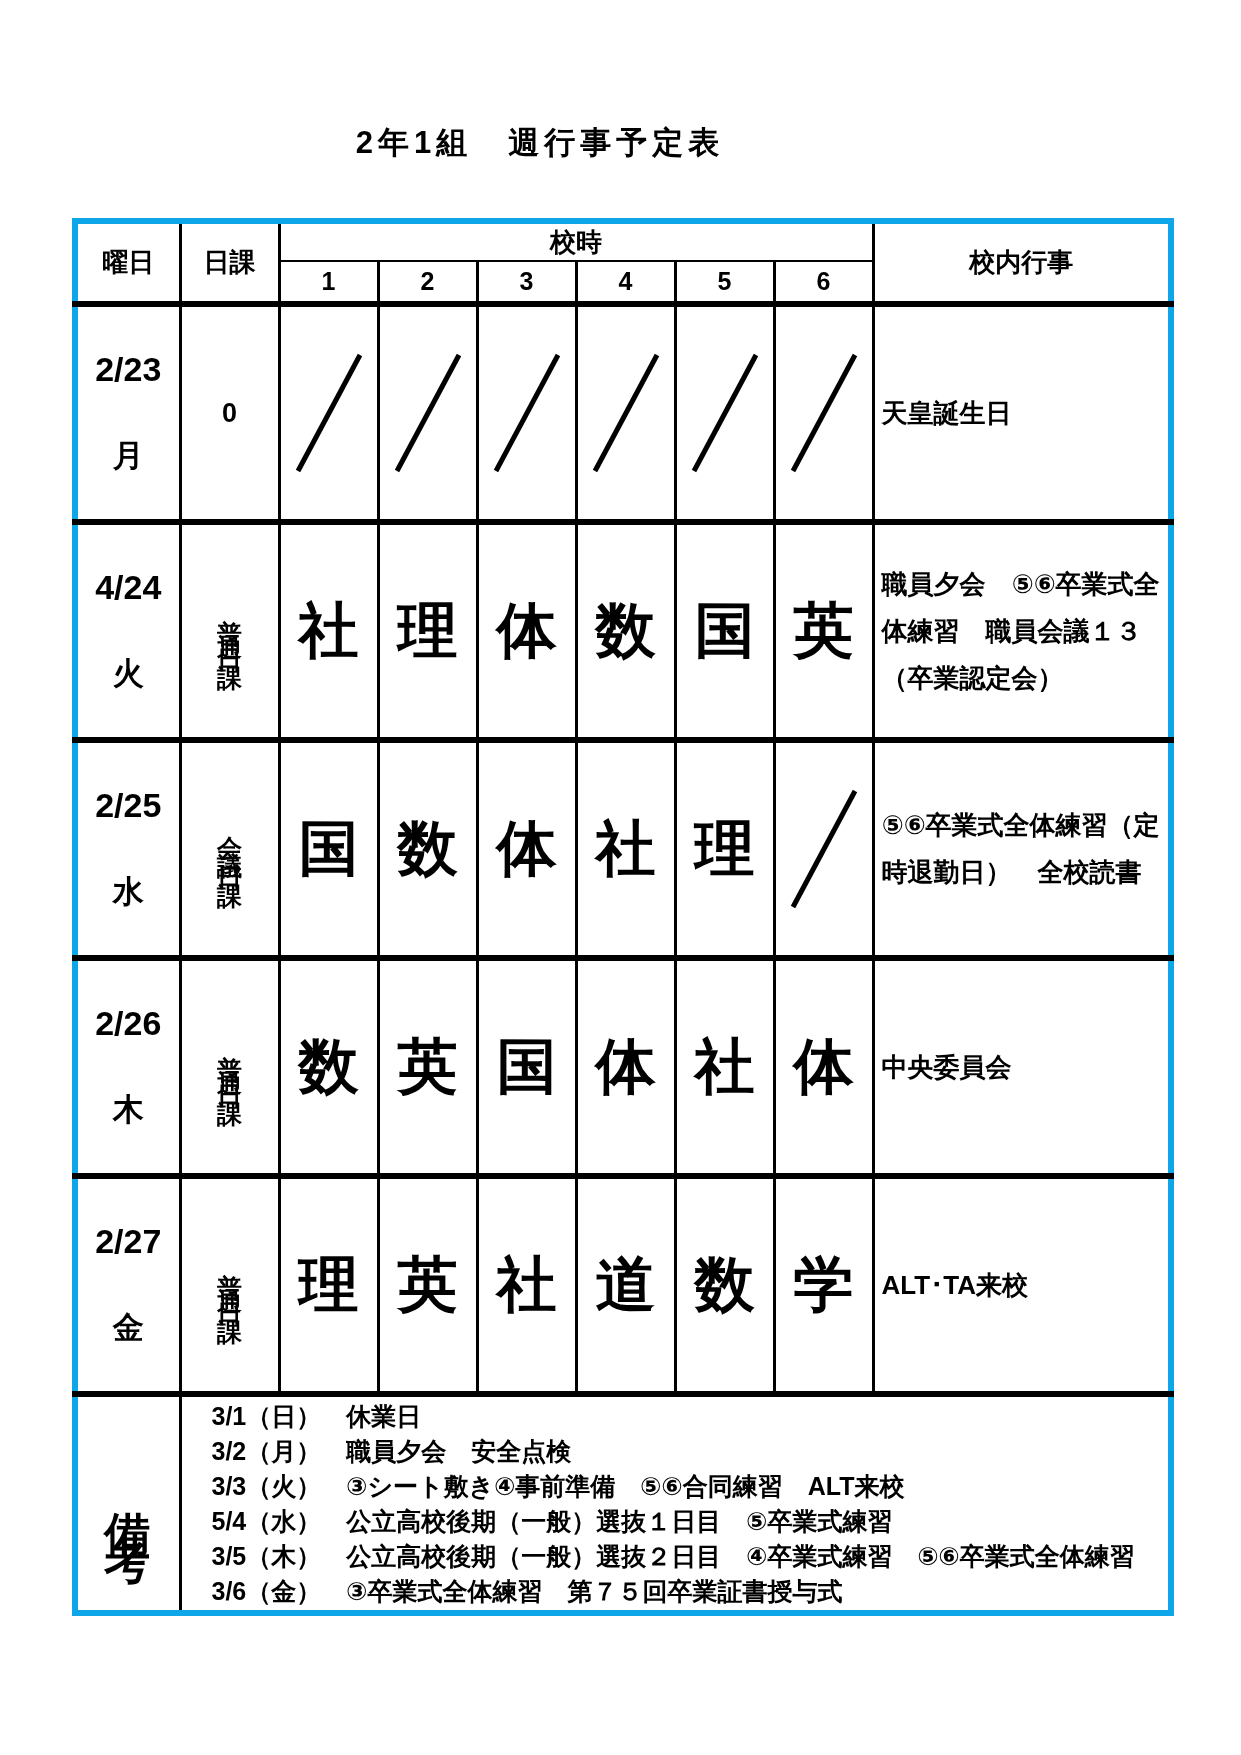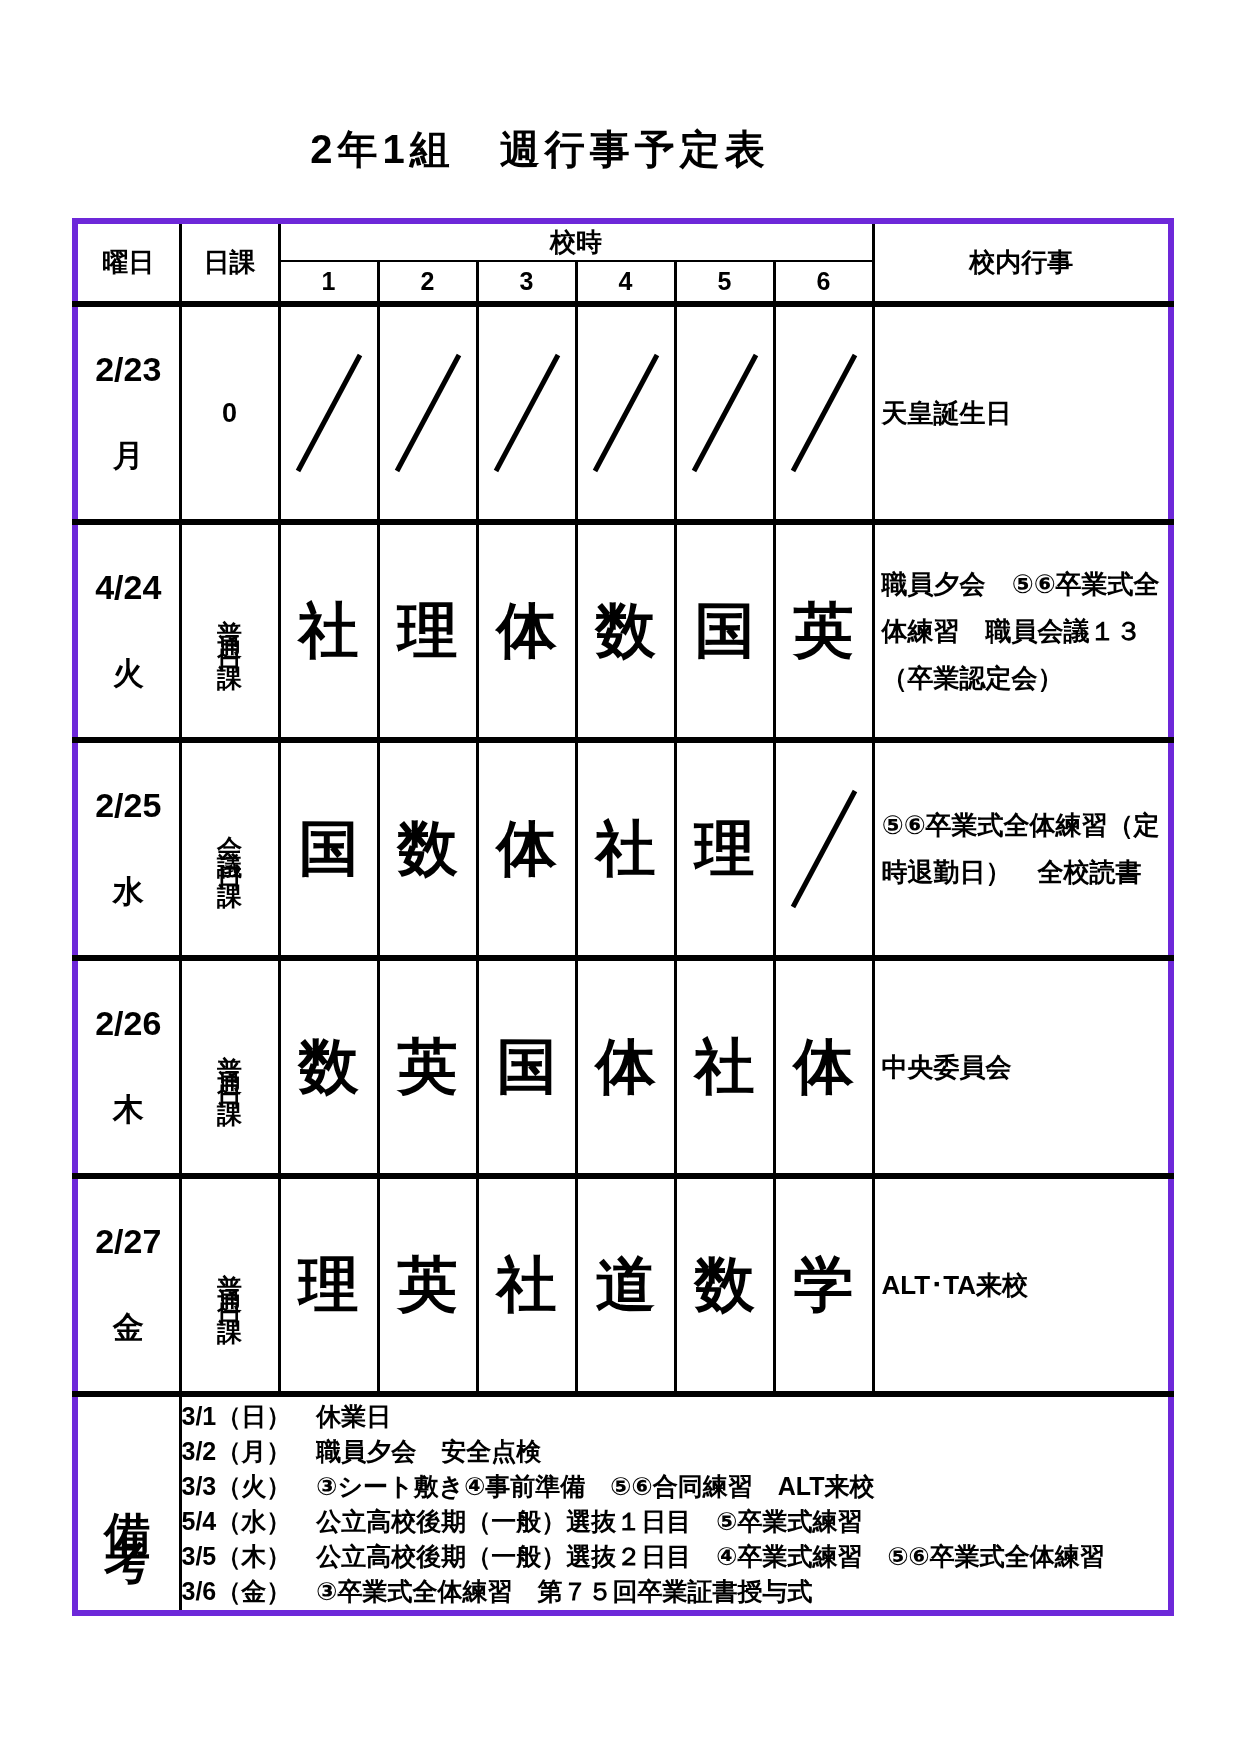--- a/index.html
+++ b/index.html
@@ -9,31 +9,31 @@
     position: relative;
     font-family: "Liberation Sans", "DejaVu Sans", sans-serif;
     font-weight: 700;
     color: #000;
   }
   .title {
     position: absolute;
     top: 122px; left: 0; width: 1080px;
     margin: 0;
     text-align: center;
-    font-size: 40px;
+    font-size: 31px;
     letter-spacing: 5px;
     white-space: pre;
   }
   table.schedule {
     position: absolute;
     top: 218px; left: 72px;
     width: 1096px;
     border-collapse: collapse;
     table-layout: fixed;
-    border: 6px solid #6d28d9;
+    border: 6px solid #0ea5e9;
   }
   th, td {
     border-left: 3px solid #000;
     border-right: 3px solid #000;
     border-top: 2px solid #000;
     border-bottom: 2px solid #000;
     padding: 0;
     vertical-align: middle;
     overflow: visible;
   }
@@ -65,21 +65,21 @@
 
   .event-cell {
     font-size: 26px;
     line-height: 47px;
     text-align: left;
     padding: 4px 7px;
   }
 
   .remarks-label-cell { text-align: center; }
   .remarks-label-cell .v-text { font-size: 46px; letter-spacing: 0.55em; }
-  .remarks-cell { vertical-align: middle; }
+  .remarks-cell { padding-left: 30px; vertical-align: middle; }
   .remark-line {
     font-size: 25px;
     line-height: 35px;
     white-space: pre;
   }
 </style>
 </head>
 <body>
 
 <h1 class="title">2年1組　週行事予定表</h1>

